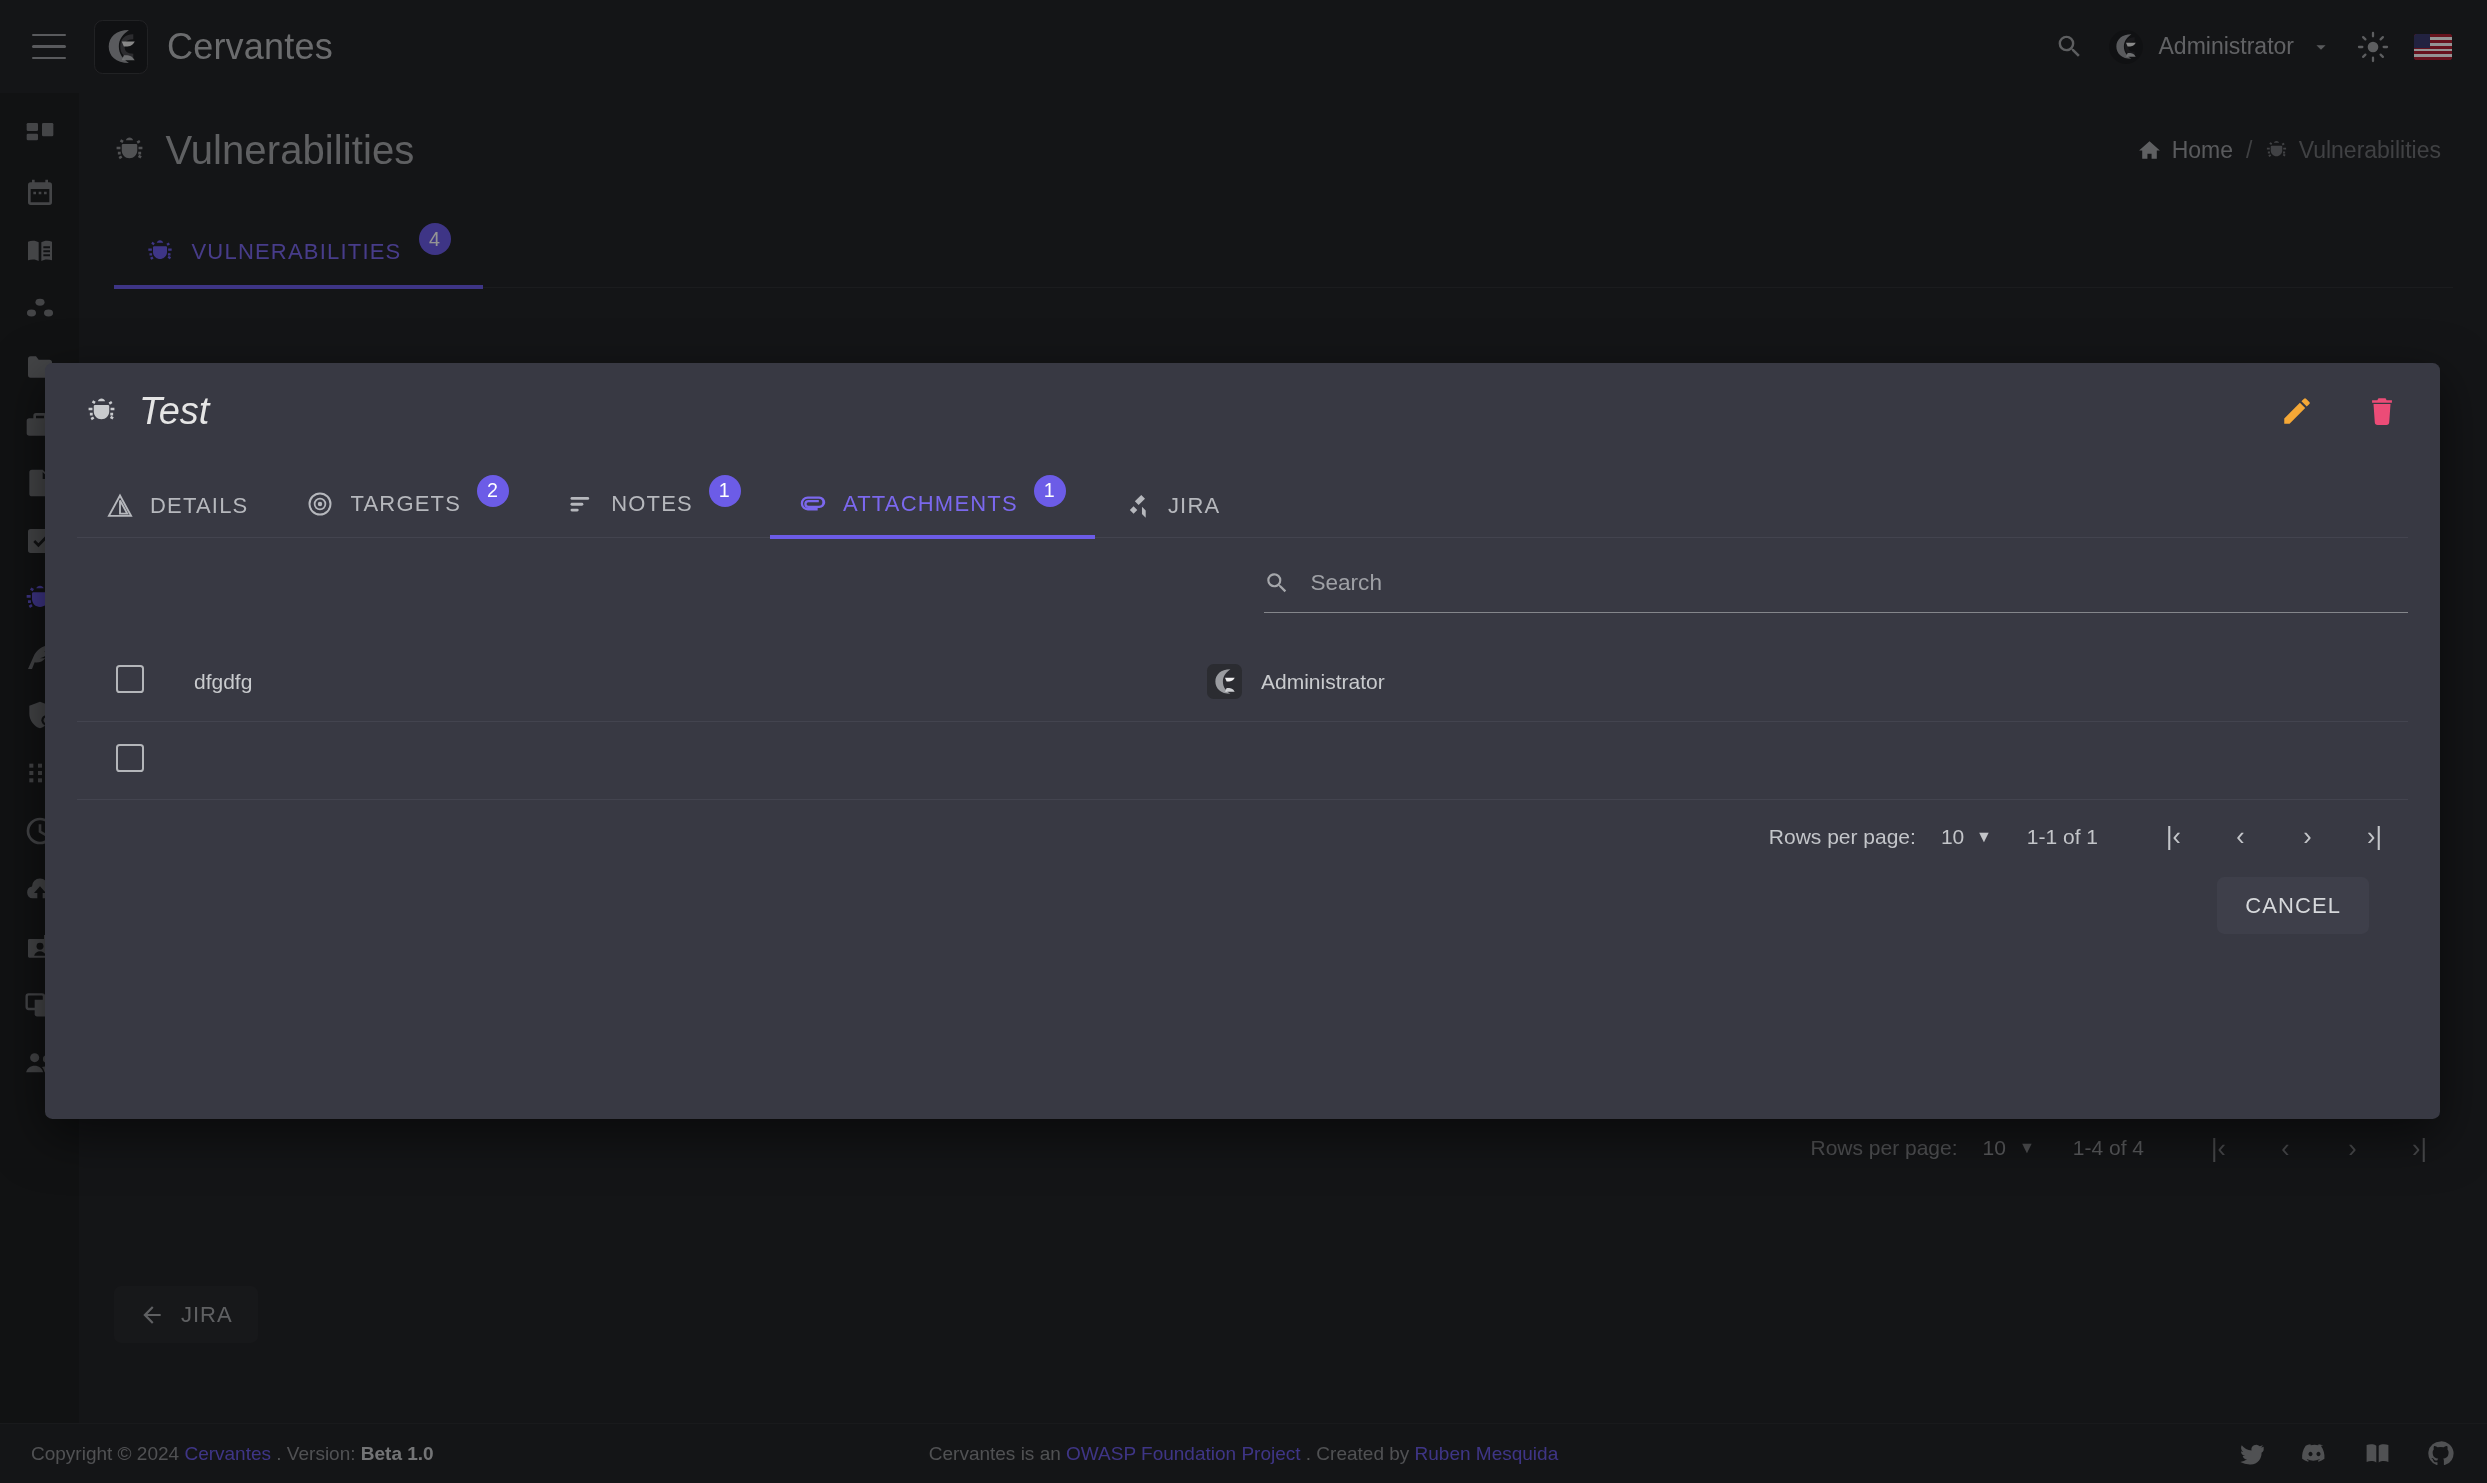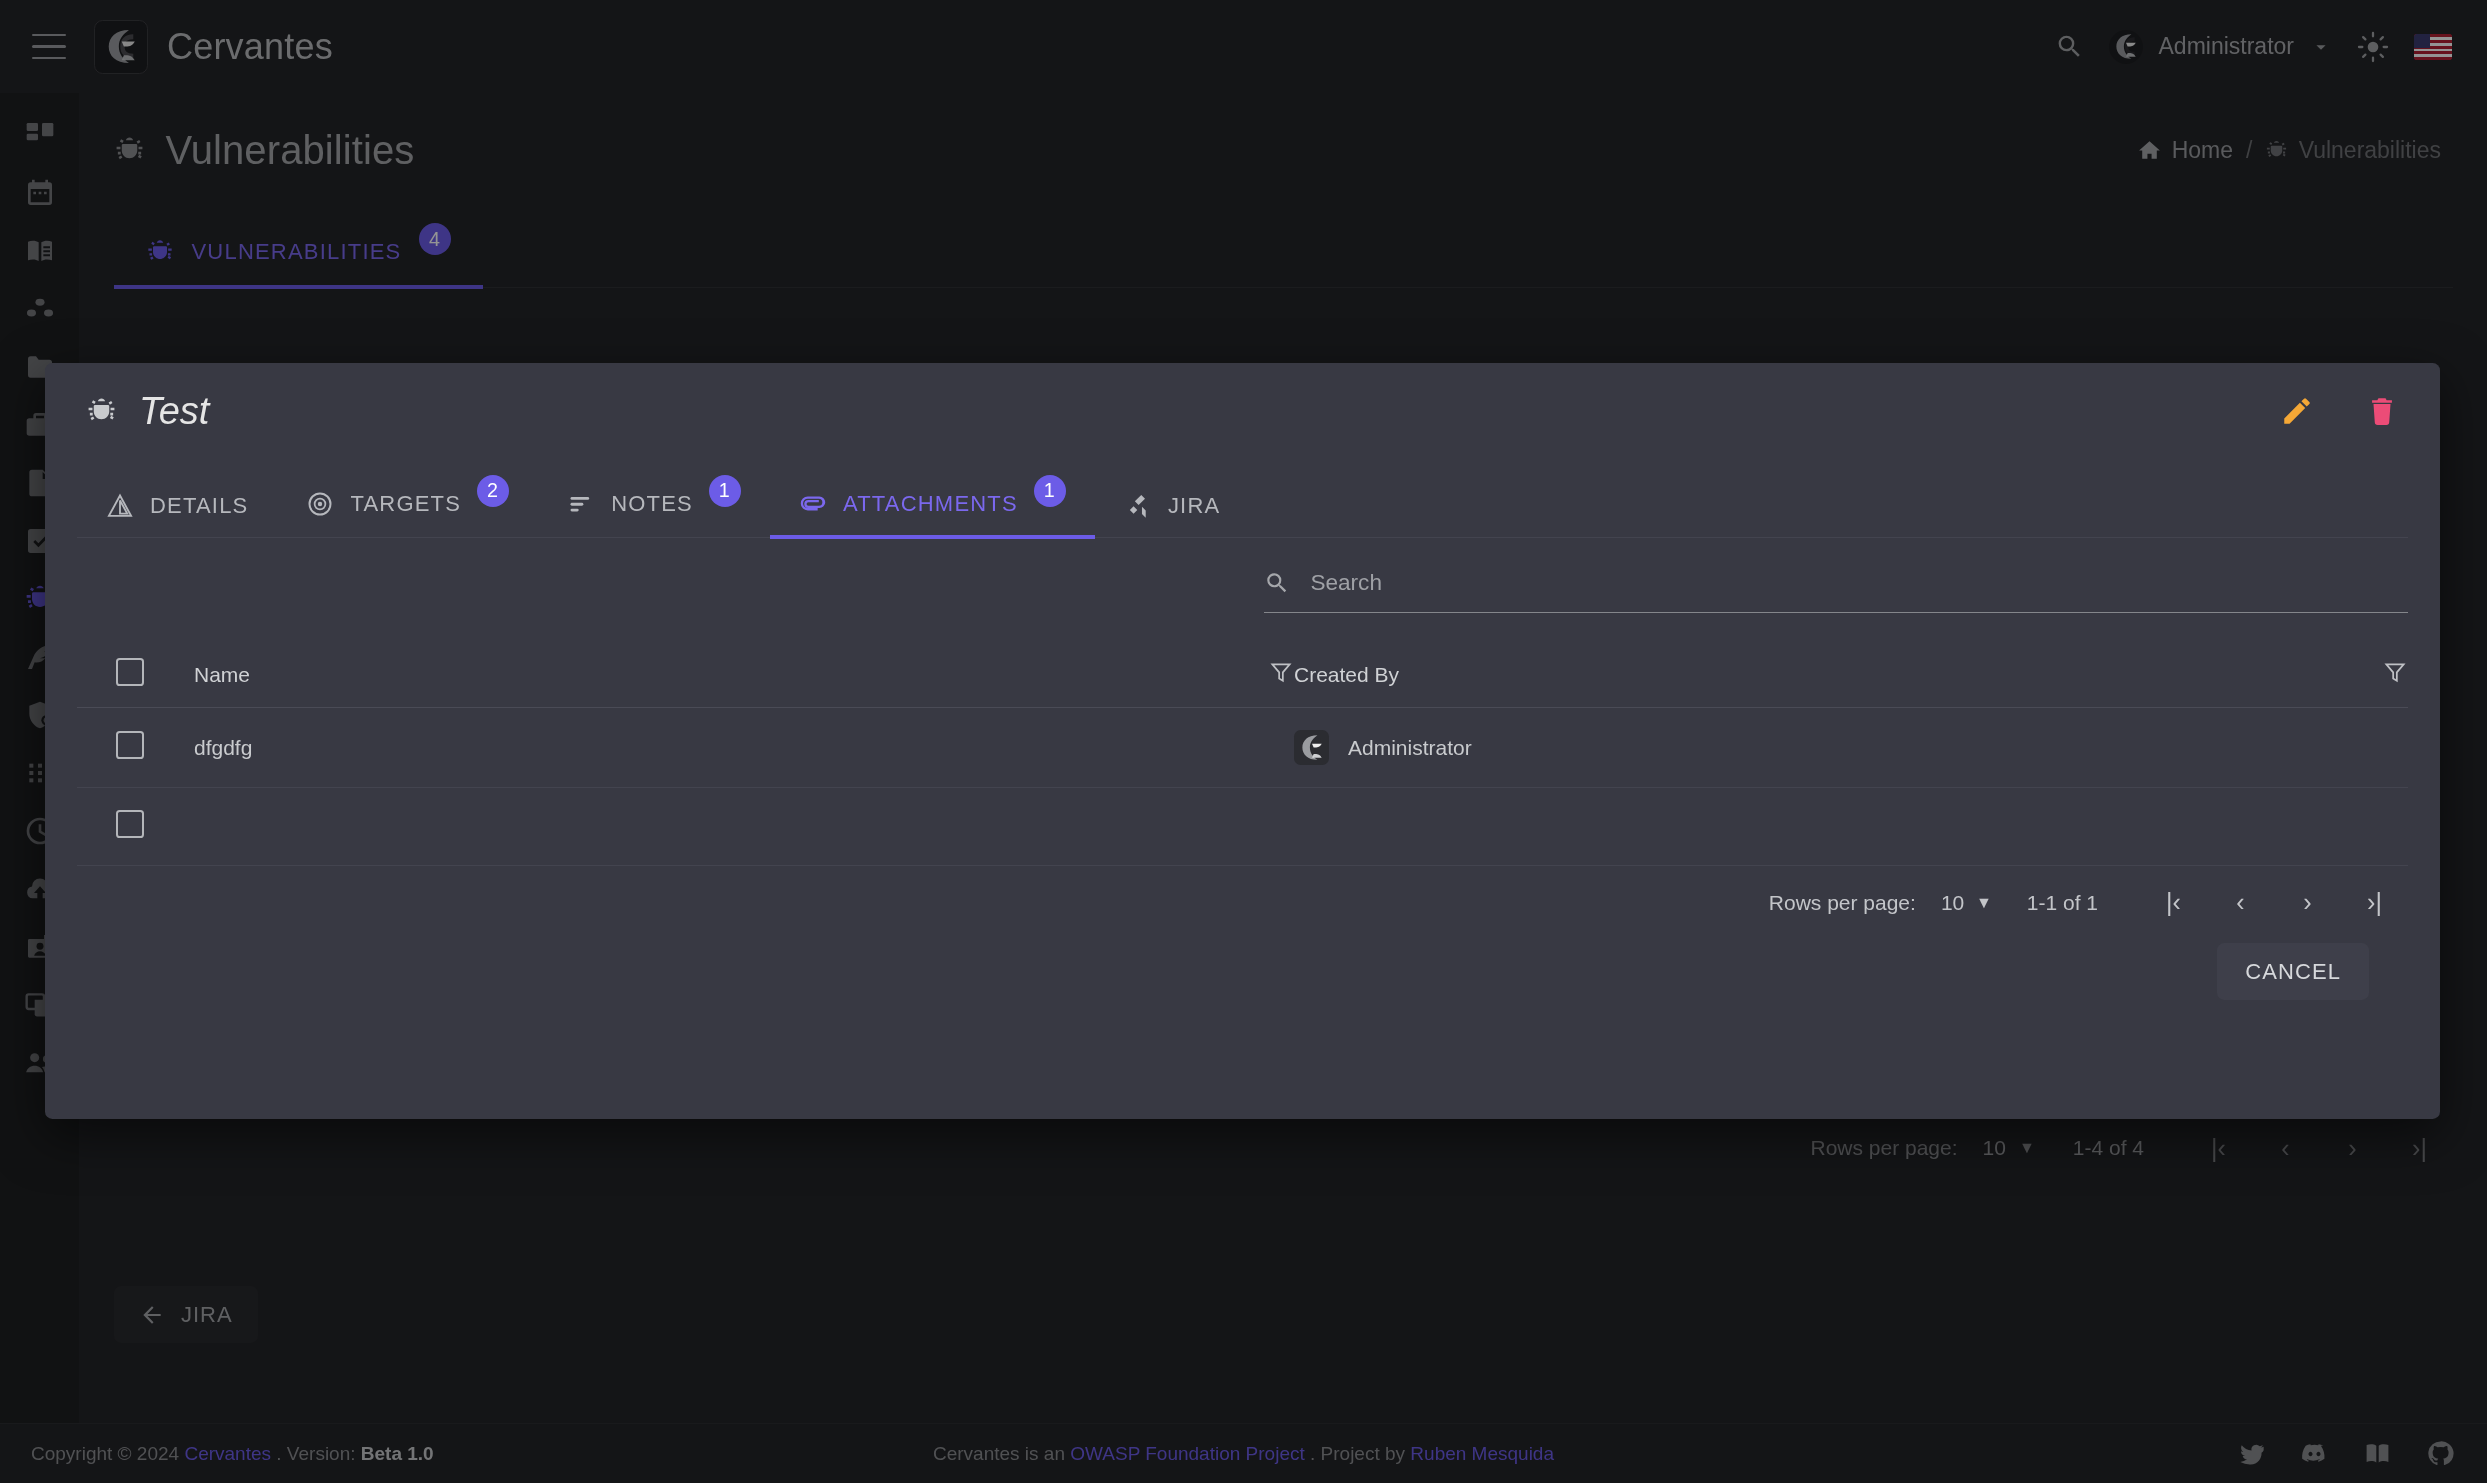--- a/index.html
+++ b/index.html
@@ -441,21 +441,21 @@
 <div id="footer">
   <div class="f-left">
     <span>Copyright © 2024</span>
     <span class="lnk-purple">Cervantes</span>
     <span>. Version:</span>
     <span class="bold-w">Beta 1.0</span>
   </div>
   <div class="f-center">
     <span>Cervantes is an</span>
     <span class="lnk-purple">OWASP Foundation Project</span>
-    <span>. Project by</span>
+    <span>. Created by</span>
     <span class="lnk-purple">Ruben Mesquida</span>
   </div>
   <div class="f-right">
     <svg width="28" height="28" viewBox="0 0 24 24">
         <path d="M22 5.8c-.8.4-1.6.6-2.5.7a4 4 0 001.8-2.2c-.8.5-1.7.9-2.7 1.1a4.1 4.1 0 00-7 3.7A11.6 11.6 0 013.2 4.6a4.1 4.1 0 001.3 5.5c-.7 0-1.3-.2-1.9-.5a4.1 4.1 0 003.3 4 4.1 4.1 0 01-1.9.1 4.1 4.1 0 003.8 2.9A11.6 11.6 0 012 18.9 16.4 16.4 0 0010.9 21c6 0 9.5-5 9.3-10 .8-.6 1.4-1.3 1.8-2.2z"></path>
       </svg>
     <svg width="29" height="29" viewBox="0 0 24 24">
         <path d="M19.3 5.6A15.9 15.9 0 0015.4 4.4l-.3.7a12 12 0 00-6.2 0l-.3-.7A15.9 15.9 0 004.7 5.6C2.2 9.3 1.5 12.9 1.8 16.4a16.1 16.1 0 004.9 2.5l.6-1a10.6 10.6 0 01-1.7-.8l.4-.3a11.5 11.5 0 0010 0l.4.3c-.5.3-1.1.6-1.7.8l.6 1a16 16 0 004.9-2.5c.4-4-.7-7.6-2.9-10.8zM8.7 14.3c-.9 0-1.7-.9-1.7-1.9s.8-1.9 1.7-1.9 1.7.9 1.7 1.9-.8 1.9-1.7 1.9zm6.6 0c-.9 0-1.7-.9-1.7-1.9s.8-1.9 1.7-1.9 1.7.9 1.7 1.9-.8 1.9-1.7 1.9z"></path>
       </svg>
     <svg width="29" height="29" viewBox="0 0 24 24">
@@ -539,37 +539,20 @@
       <div class="search-wrap">
         <svg width="26" height="26" viewBox="0 0 24 24">
             <path d="M15.5 14h-.79l-.28-.27A6.47 6.47 0 0016 9.5 6.5 6.5 0 109.5 16c1.61 0 3.09-.59 4.23-1.57l.27.28v.79l5 4.99L20.49 19l-4.99-5zm-6 0C7.01 14 5 11.99 5 9.5S7.01 5 9.5 5 14 7.01 14 9.5 11.99 14 9.5 14z" fill="#a5a7ab"></path>
           </svg>
         <input type="text" placeholder="Search" style="">
       </div>
     </div>
 
     <table>
       <tbody>
-        <tr class="hdr">
-          <th class="col-cb">
-            <span class="cb"></span>
-          </th>
-          <th class="col-name">Name</th>
-          <th class="col-filter">
-            <svg class="filter-ic" width="26" height="26" viewBox="0 0 24 24">
-                <path d="M4 5h16l-6.3 7.4V20l-3.4-2v-5.6L4 5z" fill="none" stroke="#bfc1c5" stroke-width="1.6"></path>
-              </svg>
-          </th>
-          <th>Created By</th>
-          <th class="col-filter">
-            <svg class="filter-ic" width="26" height="26" viewBox="0 0 24 24">
-                <path d="M4 5h16l-6.3 7.4V20l-3.4-2v-5.6L4 5z" fill="none" stroke="#bfc1c5" stroke-width="1.6"></path>
-              </svg>
-          </th>
-        </tr>
 
         <tr class="row">
           <td class="col-cb">
             <span class="cb"></span>
           </td>
           <td class="col-name">dfgdfg</td>
           <td></td>
           <td>
             <div class="created-cell">
               <span class="avatar-tb">

